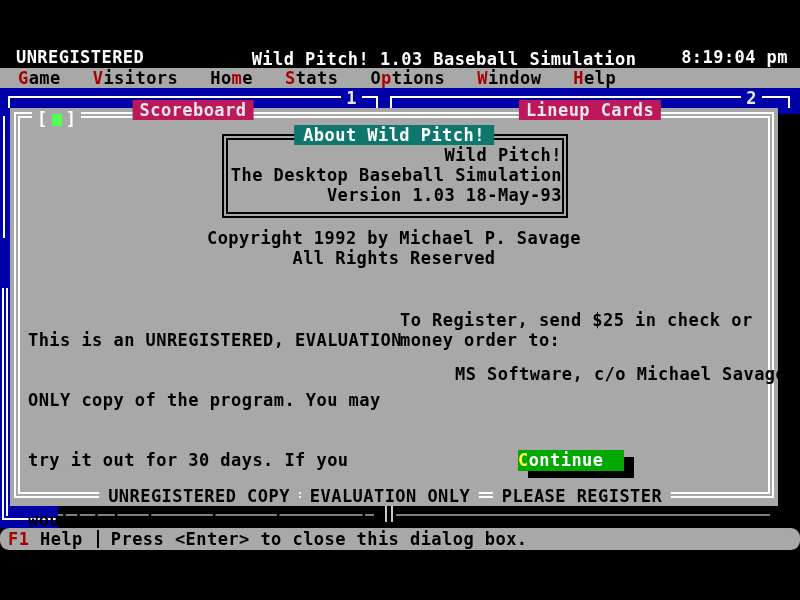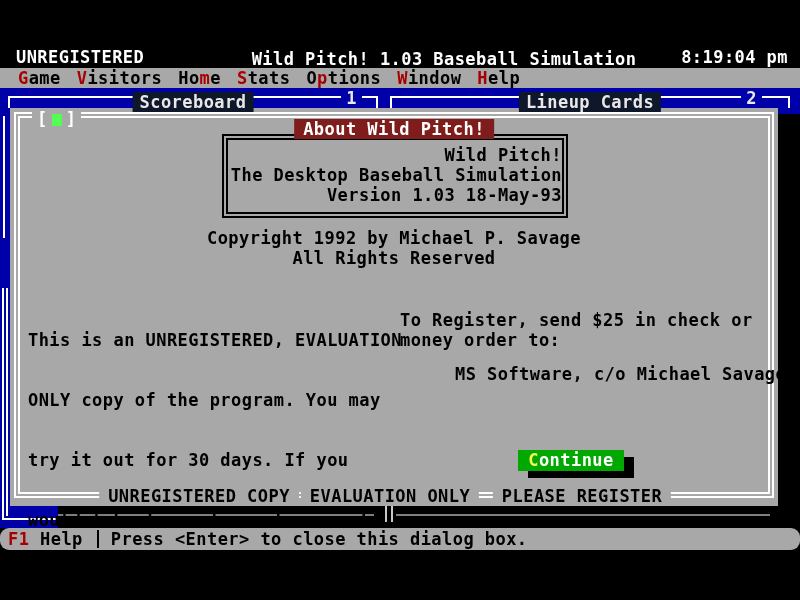--- a/index.html
+++ b/index.html
@@ -10,60 +10,60 @@
     -webkit-font-smoothing:none;
   }
   .abs{position:absolute;}
   
   .topbar{left:0;top:46px;width:800px;height:22px;background:#000;color:#fff;}
   .topbar .status{position:absolute;left:16px;top:1px;}
   .topbar .apptitle{position:absolute;left:50%;transform:translateX(-50%);top:3px;white-space:nowrap;margin-left:44px;}
   .topbar .clock{position:absolute;right:12px;top:1px;}
   .edge-notch{left:0;top:46px;width:8px;height:22px;background:#a8a8a8;}
   
-  .menubar{left:0;top:68px;width:800px;height:20px;background:#a8a8a8;color:#000;display:flex;gap:16px;padding-left:18px;box-sizing:border-box;}
+  .menubar{left:0;top:68px;width:800px;height:20px;background:#a8a8a8;color:#000;display:flex;gap:32px;padding-left:18px;box-sizing:border-box;}
   .menu-item{white-space:pre;cursor:default;}
   .hotkey{color:#a80000;}
   
   .titlerow{left:0;top:88px;width:800px;height:20px;background:#0000a8;}
   .win-header{position:absolute;top:0;height:20px;}
   .win-header .hline{position:absolute;left:0;right:0;top:8px;height:2px;background:#fff;}
   .win-header .corner{position:absolute;top:8px;width:2px;height:12px;background:#fff;}
   .win-header .corner.l{left:0;}
   .win-header .corner.r{right:0;}
-  .win-header .wtitle{position:absolute;left:50%;transform:translateX(-50%);top:4px;background:#0f172a;color:#e8e8e8;padding:0 7px;white-space:nowrap;z-index:1;}
+  .win-header .wtitle{position:absolute;left:50%;transform:translateX(-50%);top:12px;background:#be185d;color:#e8e8e8;padding:0 7px;white-space:nowrap;z-index:1;}
   .win-header .wnum{position:absolute;top:0;background:#0000a8;color:#e8e8e8;padding:0 5px;z-index:1;}
   
   .left-strip{left:0;top:108px;width:10px;height:420px;background:#0000a8;}
   .vline{position:absolute;width:2px;background:#fff;}
   .right-shadow{left:778px;top:114px;width:22px;height:414px;background:#000;}
   .right-blue{left:778px;top:108px;width:22px;height:6px;background:#0000a8;}
   .bottom-band{left:10px;top:506px;width:790px;height:22px;background:#000;}
   .band-line{position:absolute;top:8px;height:2px;background:#7e7e7e;}
   .band-vline{position:absolute;top:0;width:2px;height:16px;background:#c8c8c8;}
   .blue-corner{left:0;top:506px;width:58px;height:22px;background:#0000a8;}
   .blue-corner .v1{position:absolute;left:2px;top:0;width:2px;height:14px;background:#fff;}
   .blue-corner .v2{position:absolute;left:6px;top:0;width:2px;height:10px;background:#fff;}
   .blue-corner .h1{position:absolute;left:2px;top:12px;right:0;height:2px;background:#fff;}
   
   .dialog{left:10px;top:108px;width:768px;height:398px;background:#a8a8a8;color:#000;}
   .dialog .frame{position:absolute;left:4px;right:4px;top:4px;bottom:8px;border:6px double #fff;pointer-events:none;}
   .close-box{position:absolute;left:22px;top:1px;background:#a8a8a8;color:#fff;padding:0 5px;z-index:2;cursor:default;white-space:pre;}
   .close-box .sq{display:inline-block;width:10px;height:12px;background:#54fc54;margin:0 4px;vertical-align:-1px;}
-  .dlg-title{position:absolute;left:50%;transform:translateX(-50%);top:11px;background:#7f1d1d;color:#fff;padding:0 9px;z-index:2;white-space:nowrap;}
+  .dlg-title{position:absolute;left:50%;transform:translateX(-50%);top:17px;background:#0f766e;color:#fff;padding:0 9px;z-index:2;white-space:nowrap;}
   .about-box{position:absolute;left:212px;top:26px;width:346px;height:84px;border:6px double #000;box-sizing:border-box;text-align:right;padding-top:5px;}
   .copyright{position:absolute;left:0;width:100%;top:120px;text-align:center;}
   .eval-text{position:absolute;left:18px;top:182px;white-space:pre;}
   .reg-line{position:absolute;white-space:pre;}
   .reg-1{left:390px;top:202px;}
   .reg-2{left:390px;top:222px;}
   .reg-3{left:415px;top:256px;margin-left:30px;}
   .reg-4{left:415px;top:282px;}
   .continue-btn{position:absolute;left:508px;top:342px;width:106px;height:21px;background:#00a800;color:#fff;
-    box-shadow:10px 7px 0 #000;text-align:center;line-height:21px;cursor:pointer;z-index:2;}
+    box-shadow:10px 7px 0 #000;line-height:21px;cursor:pointer;z-index:2;}
   .continue-btn .hot{color:#fcfc54;}
   .footer-badge{position:absolute;top:378px;background:#a8a8a8;padding:0 9px;z-index:2;white-space:nowrap;transform:translateX(-50%);}
   
   .statusbar{left:0;top:528px;width:800px;height:22px;background:#a8a8a8;color:#000;display:flex;align-items:center;border-radius:9px;}
   .statusbar .f1item{margin-left:8px;white-space:pre;cursor:default;}
   .statusbar .f1{color:#a80000;}
   .statusbar .sep{width:2px;height:18px;background:#000;margin:0 12px 0 14px;}
 </style>
 </head>
 <body>

